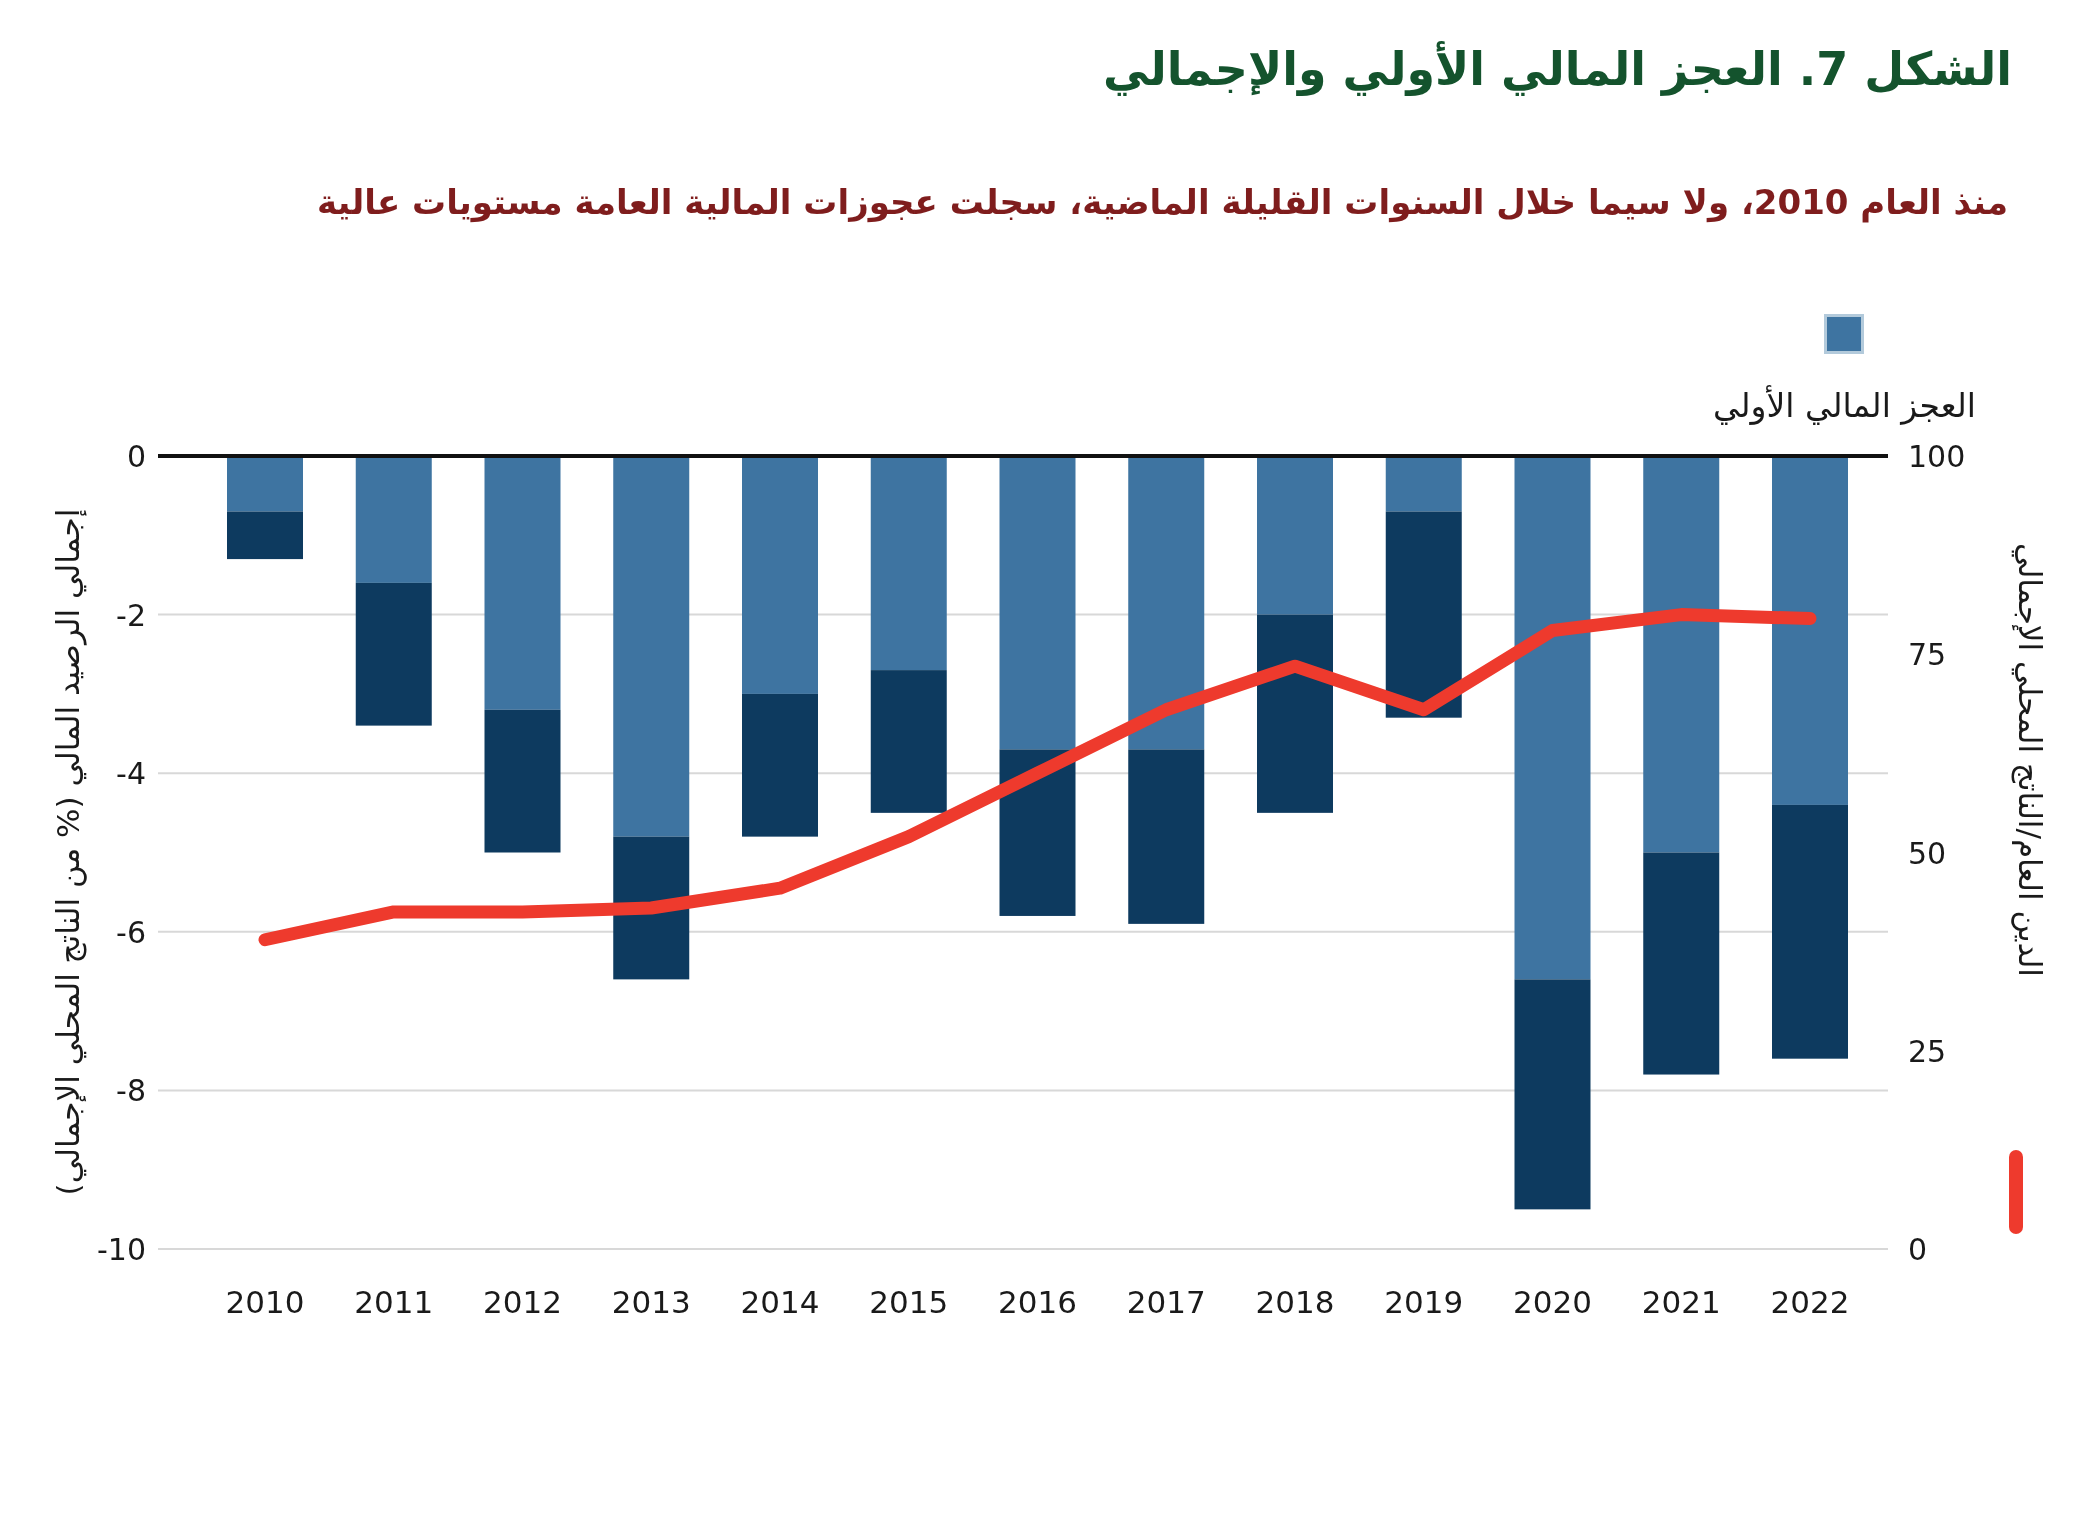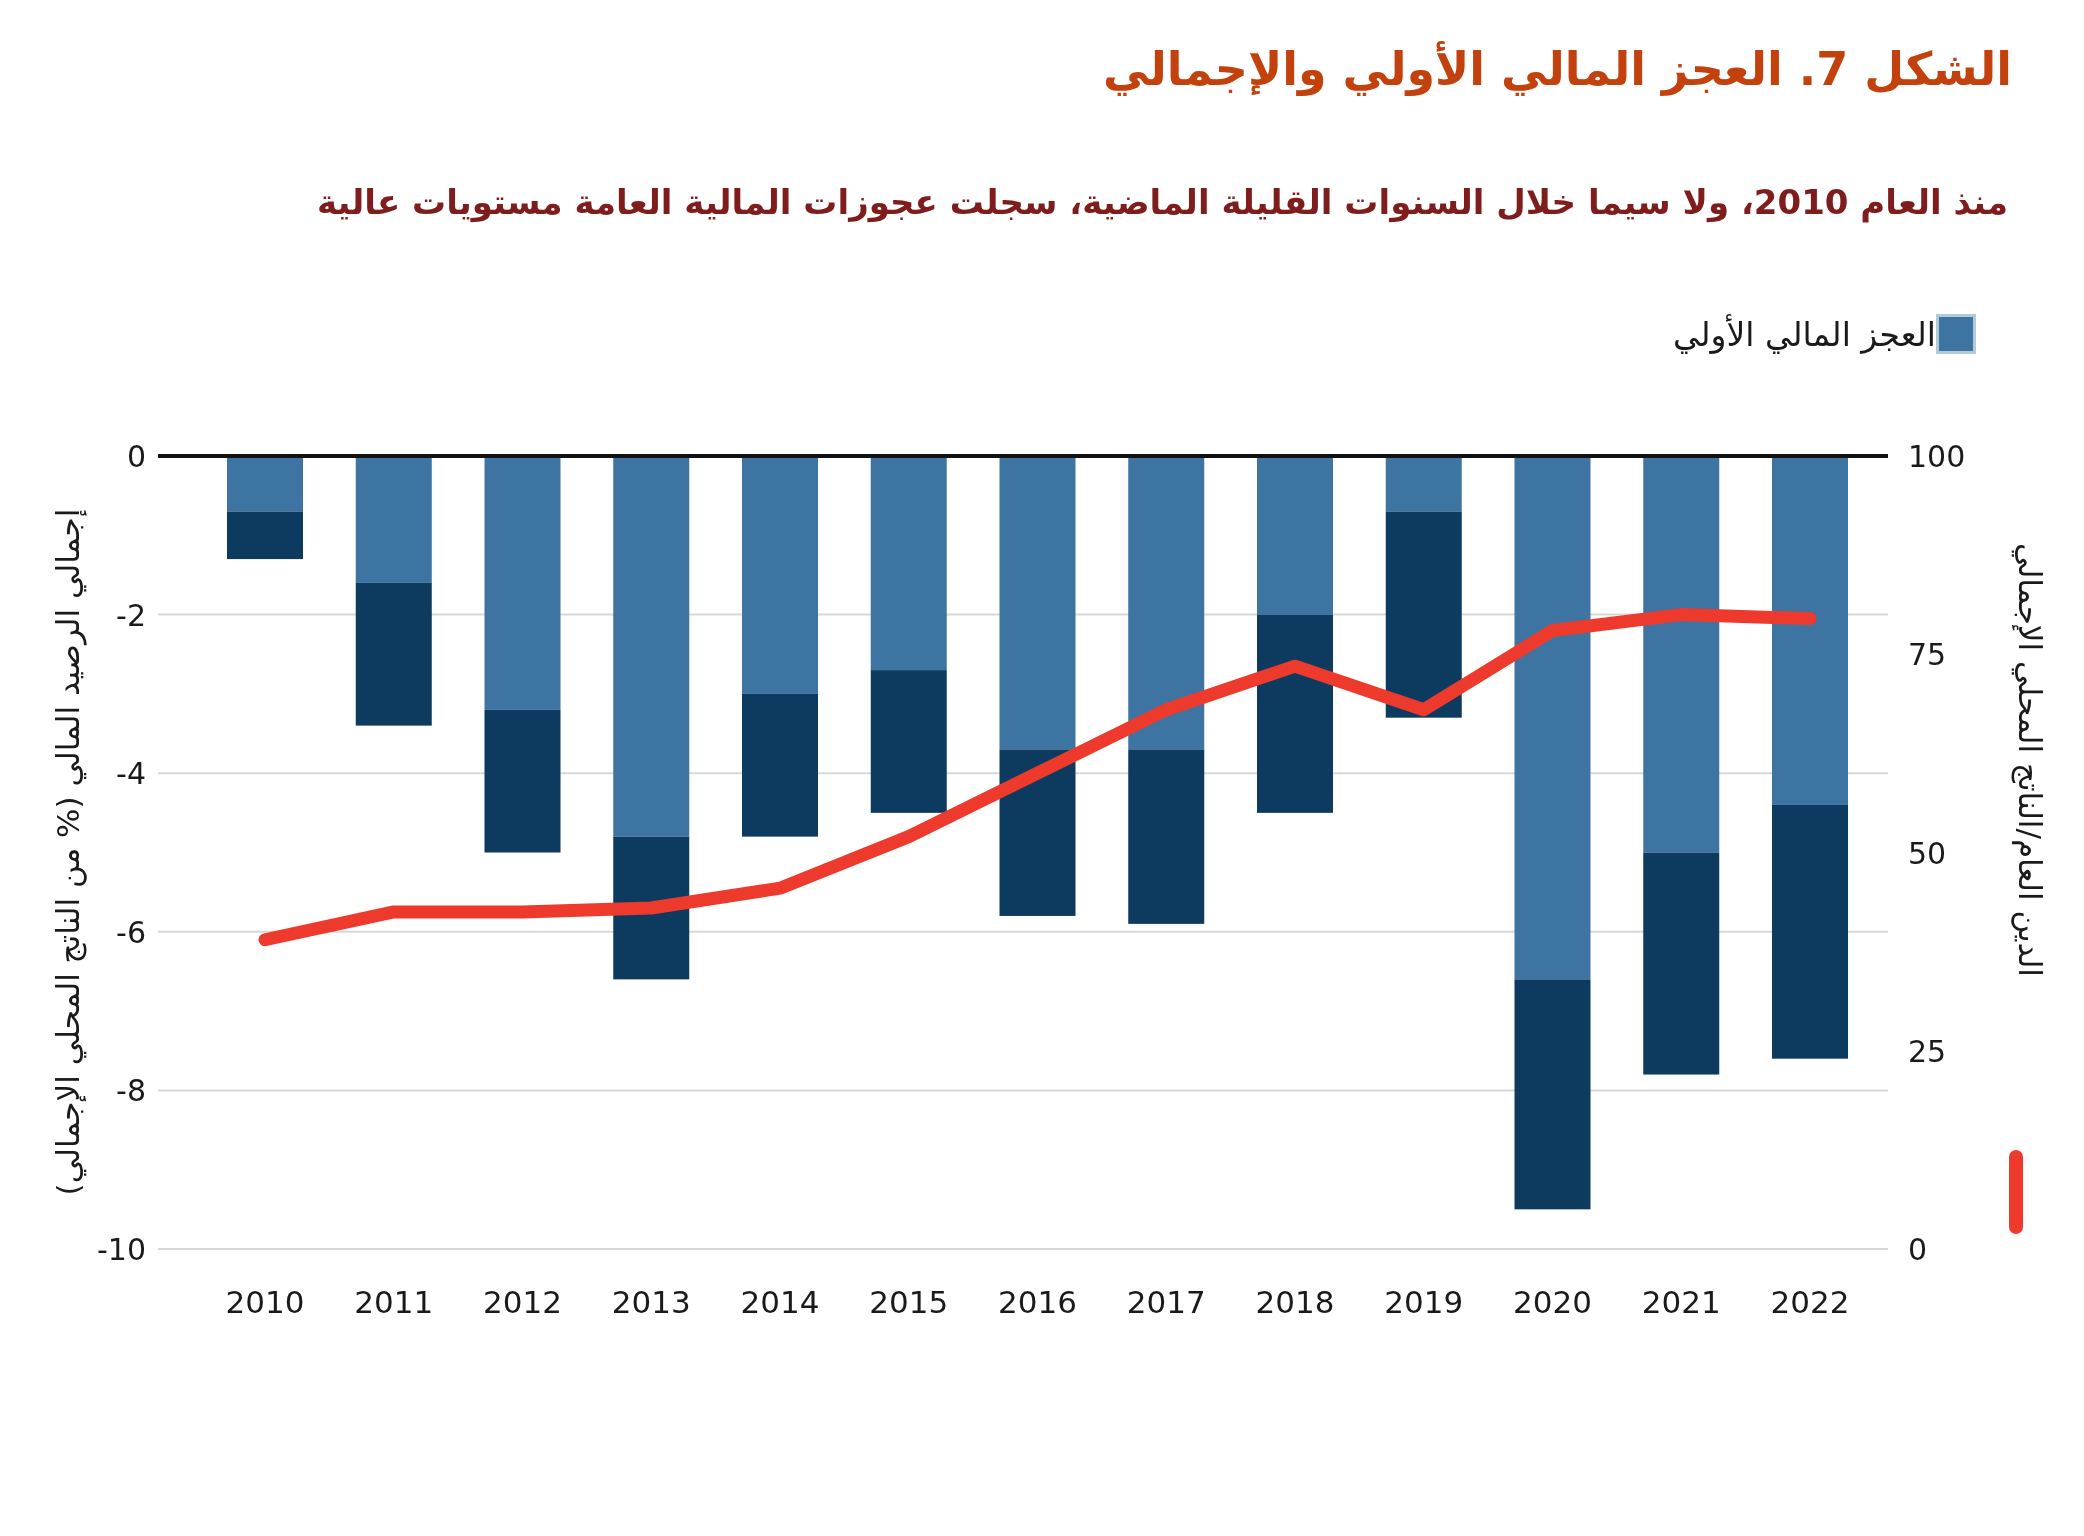--- a/index.html
+++ b/index.html
@@ -2,31 +2,31 @@
 <html><head>
 <meta charset="utf-8">
 <style>
   html,body{margin:0;padding:0;background:#fff;}
   .page{
     position:relative;width:2084px;height:1536px;background:#ffffff;overflow:hidden;
     font-family:"DejaVu Sans","Liberation Sans",sans-serif;color:#1a1a1a;
   }
   .fig-title{
     position:absolute;top:42px;right:72px;margin:0;
-    font-size:46px;font-weight:700;color:#c2410c;white-space:nowrap;
+    font-size:46px;font-weight:700;color:#14532d;white-space:nowrap;
   }
   .fig-subtitle{
     position:absolute;top:178px;right:72px;margin:4px;
     font-size:34px;font-weight:700;color:#7f1d1d;white-space:nowrap;
   }
   .legend{
     position:absolute;top:314px;right:108px;
     display:flex;flex-direction:row;gap:112px;align-items:center;
   }
-  .legend-item{display:flex;flex-direction:row;align-items:center;}
+  .legend-item{display:flex;flex-direction:column;align-items:center;gap:32px;}
   .swatch{width:40px;height:40px;display:inline-block;box-sizing:border-box;border:3px solid #b3cadb;}
   .axis-title{
     position:absolute;white-space:nowrap;font-size:31px;color:#1a1a1a;
   }
   .axis-title.left{left:68px;top:852px;transform:translate(-50%,-50%) rotate(-90deg);}
   .axis-title.right{left:2030px;top:760px;transform:translate(-50%,-50%) rotate(90deg);}
   .source-note{
     position:absolute;top:1402px;right:132px;font-size:33px;color:#1a1a1a;white-space:nowrap;
   }
   .legend-label{font-size:33px;}

